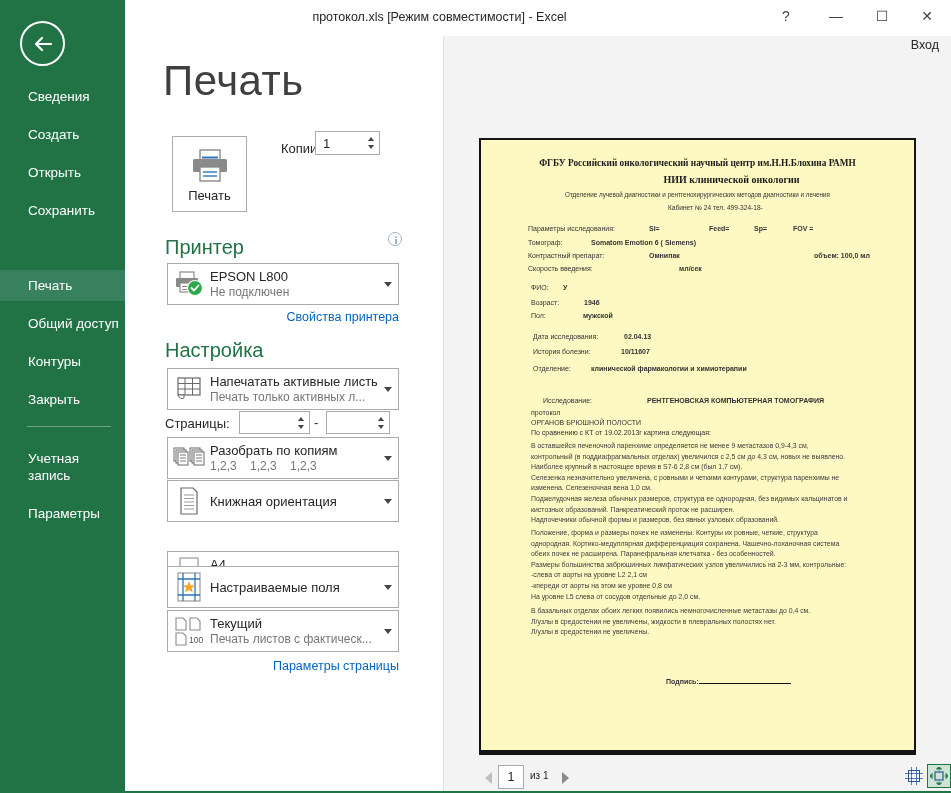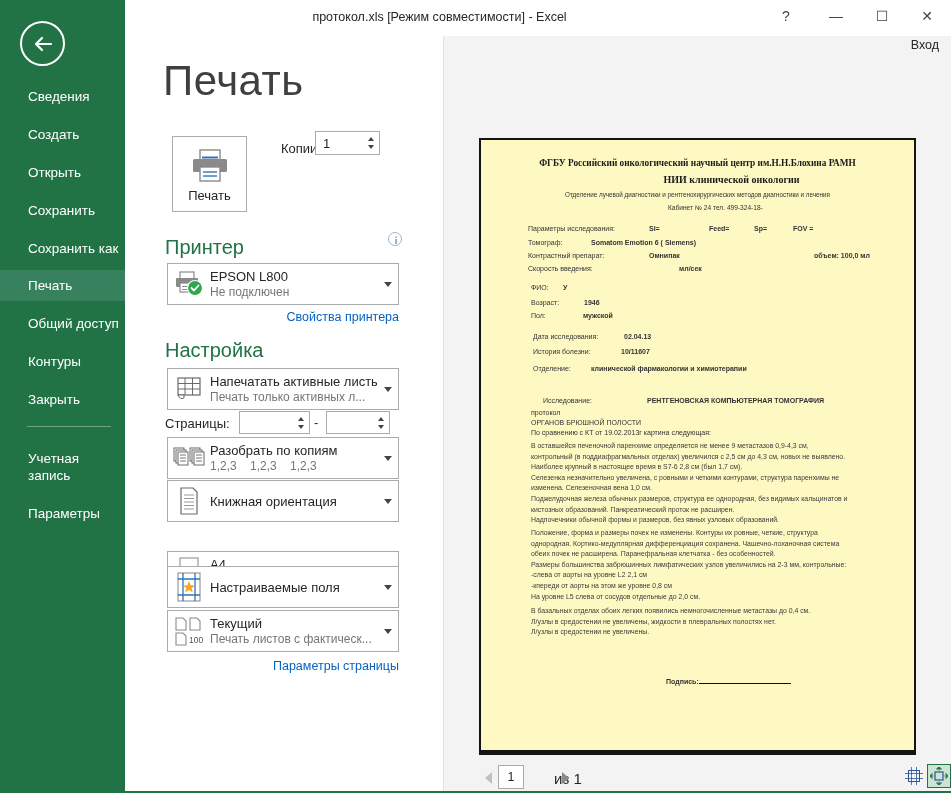--- a/index.html
+++ b/index.html
@@ -68,21 +68,21 @@
   .dl  { position:absolute; font-size:7px; color:#333; white-space:nowrap; }
   .db  { font-weight:bold; }
   .para { position:absolute; left:50px; width:372px; font-size:6.9px; line-height:10.6px; color:#3a3a3a; white-space:pre-line; }
   .sig-line { display:inline-block; width:92px; border-bottom:1px solid #111; height:7px; }
   
   .nav-arrow { position:absolute; width:0; height:0; cursor:pointer; }
   #pg-prev { left:41px; top:736px; border-top:6px solid transparent; border-bottom:6px solid transparent; border-right:7px solid #c0c0c0; }
   #pg-next { left:118px; top:736px; border-top:6px solid transparent; border-bottom:6px solid transparent; border-left:7px solid #8a8a8a; }
   #pg-box { position:absolute; left:54px; top:729px; width:26px; height:24px; border:1px solid #ababab; background:#fff; }
   #pg-box input { width:100%; height:100%; border:0; outline:0; text-align:center; font-size:12.5px; color:#262626; font-family:inherit; background:transparent; }
-  #pg-of { position:absolute; left:86px; top:734px; font-size:15px; color:#262626;margin-left:24px; }
+  #pg-of { position:absolute; left:86px; top:734px; font-size:10px; color:#262626; }
   .zoom-btn { position:absolute; top:728px; width:24px; height:24px; display:flex; align-items:center; justify-content:center; cursor:pointer; }
   #btn-margins { left:458px; }
   #btn-fit { left:483px; background:#cde3d3; border:1px solid #217346; }
   
   .bottom-edge { position:absolute; left:0; bottom:0; width:951px; height:2px; background:#217346; z-index:5; }
 </style>
 </head>
 <body>
 
 <div id="app">
@@ -90,21 +90,20 @@
   <div class="sidebar">
     <div class="back-btn">
       <svg width="24" height="24" viewBox="0 0 24 24">
         <path d="M20 12 H6 M11 6 L5 12 L11 18" stroke="#fff" stroke-width="2.2" fill="none" stroke-linecap="round" stroke-linejoin="round"></path>
       </svg>
     </div>
     <div class="nav-item" style="top:81px">Сведения</div>
     <div class="nav-item" style="top:119px">Создать</div>
     <div class="nav-item" style="top:157px">Открыть</div>
     <div class="nav-item" style="top:195px">Сохранить</div>
-    <div class="nav-item" style="top:233px">Сохранить как</div>
     <div class="nav-item selected" style="top:270px">Печать</div>
     <div class="nav-item" style="top:308px">Общий доступ</div>
     <div class="nav-item" style="top:346px">Контуры</div>
     <div class="nav-item" style="top:384px">Закрыть</div>
     <div class="side-divider" style="top:426px"></div>
     <div class="nav-item two-line" style="top:447px">Учетная запись</div>
     <div class="nav-item" style="top:498px">Параметры</div>
   </div>
 
   <div class="titlebar">

